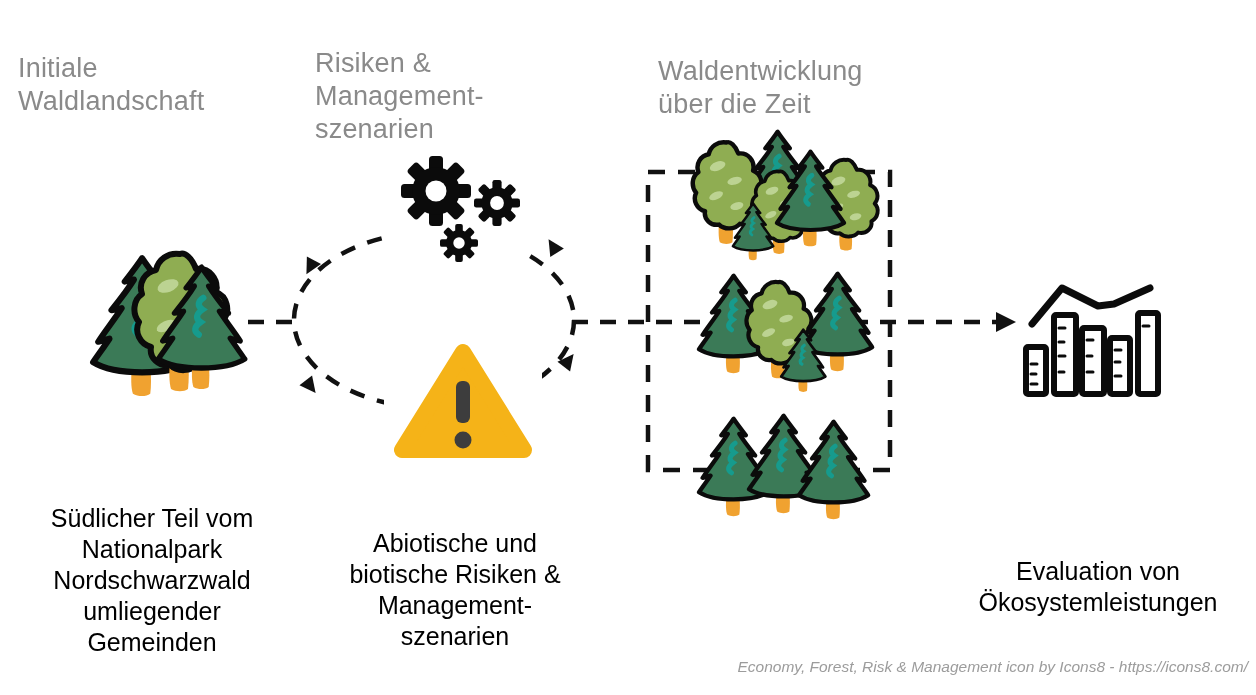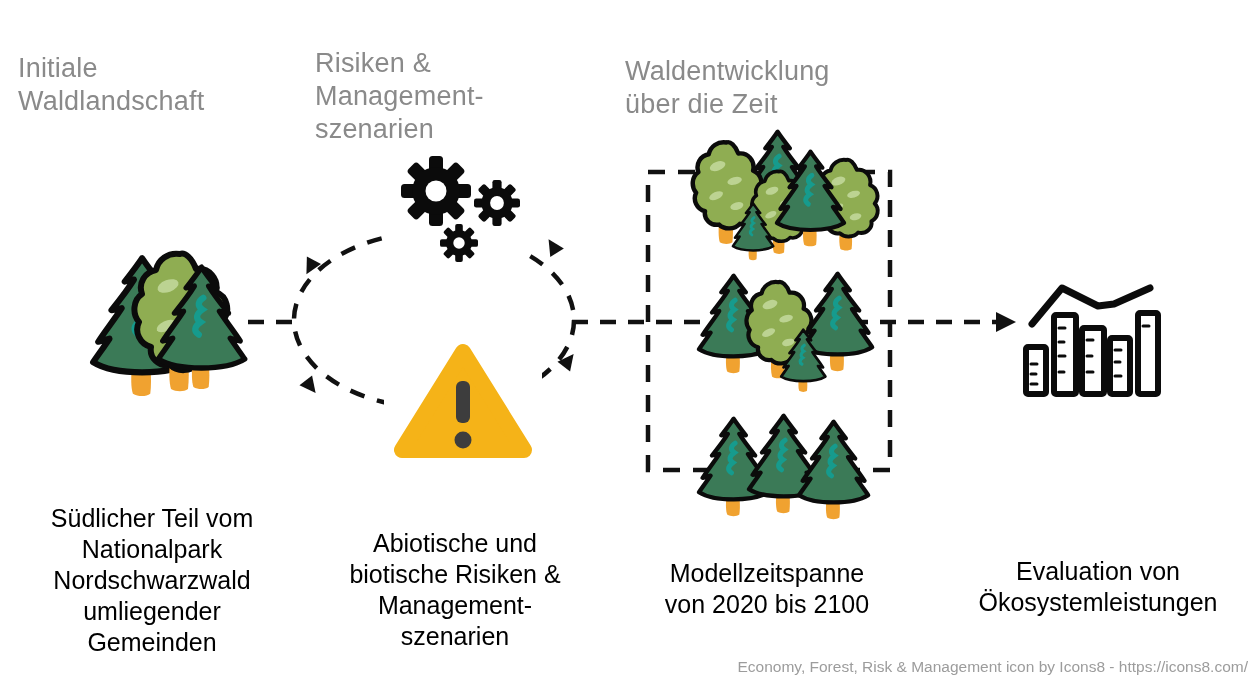--- a/index.html
+++ b/index.html
@@ -9,21 +9,21 @@
   }
   .abs{position:absolute;}
   .col-header{
     color:#8a8a8a;font-size:27px;line-height:33px;
     white-space:pre-line;letter-spacing:.2px;
   }
   .col-caption{
     color:#000;font-size:25px;line-height:31px;text-align:center;white-space:pre-line;
   }
   .attribution{
-    color:#9c9c9c;font-size:15.5px;text-align:right;white-space:nowrap;
+    color:#9c9c9c;font-size:15.5px;text-align:right;white-space:nowrap;font-style:italic;
   }
   svg{display:block;}
 </style>
 </head>
 <body>
 
 <div id="canvas">
 
   <svg class="abs" style="left:0;top:0" width="1256" height="695" viewBox="0 0 1256 695">
     <defs>
@@ -145,36 +145,34 @@
     </g>
   </svg>
 
   <div class="abs col-header" style="left:18px;top:52px;width:300px">Initiale
 Waldlandschaft</div>
 
   <div class="abs col-header" style="left:315px;top:47px;width:280px">Risiken &amp;
 Management-
 szenarien</div>
 
-  <div class="abs col-header" style="left:625px;top:55px;width:292px">Waldentwicklung
+  <div class="abs col-header" style="left:658px;top:55px;width:292px">Waldentwicklung
 über die Zeit</div>
 
 
   <div class="abs col-caption" style="left:2px;top:503px;width:300px">Südlicher Teil vom
 Nationalpark
 Nordschwarzwald
 umliegender
 Gemeinden</div>
 
   <div class="abs col-caption" style="left:305px;top:528px;width:300px">Abiotische und
 biotische Risiken &amp;
 Management-
 szenarien</div>
 
-  <div class="abs col-caption" style="left:612px;top:558px;width:310px">Modellzeitspanne
-von 2020 bis 2100</div>
 
   <div class="abs col-caption" style="left:938px;top:556px;width:320px">Evaluation von
 Ökosystemleistungen</div>
 
   <div class="abs attribution" style="right:8px;top:658px">Economy, Forest, Risk &amp; Management icon by Icons8 - https://icons8.com/</div>
 
 </div>
 
 </body></html>

